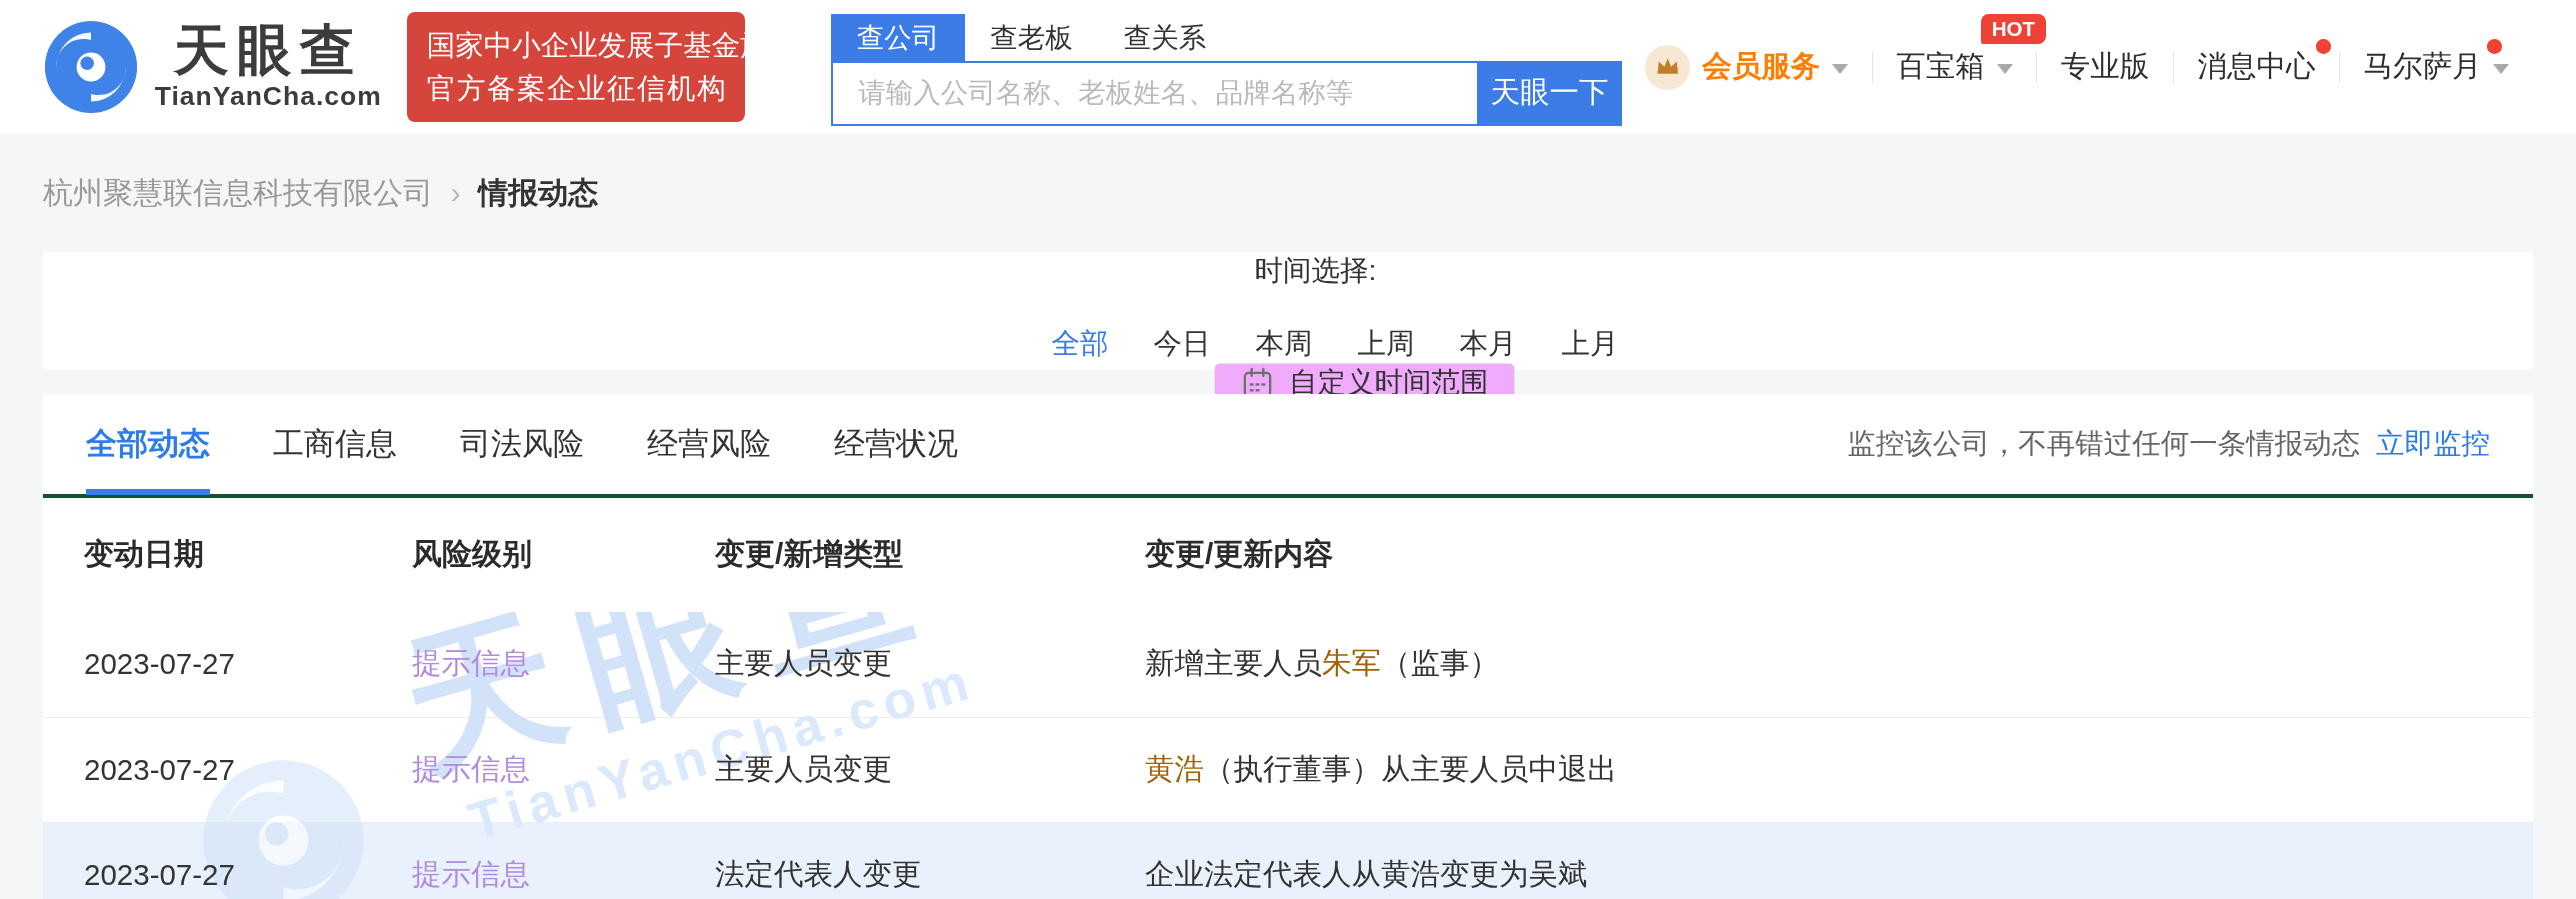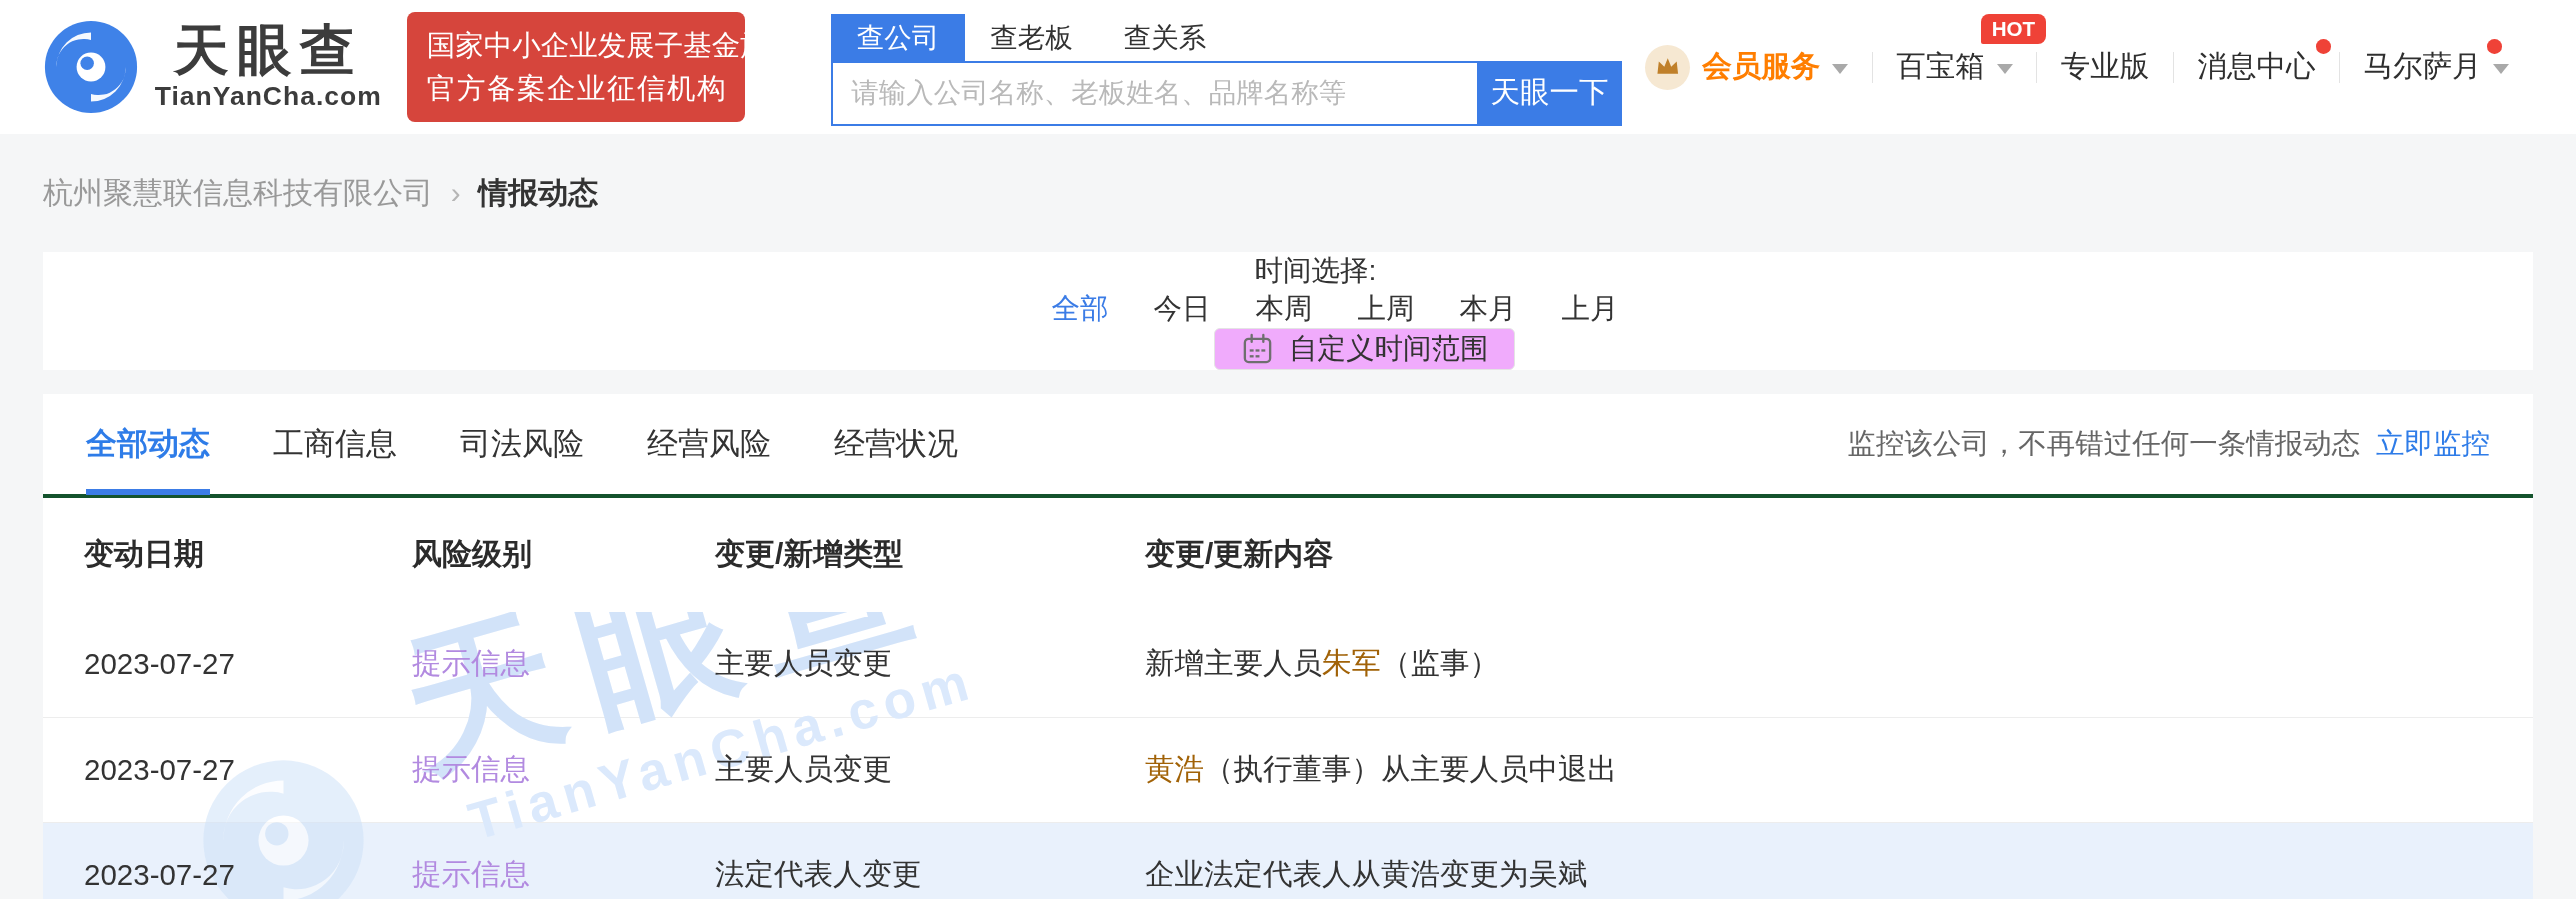--- a/index.html
+++ b/index.html
@@ -25,21 +25,21 @@
   .gov-badge .l1 { font-size:28.5px; line-height:43px; white-space:nowrap; }
   .gov-badge .l2 { font-size:28.5px; line-height:43px; white-space:nowrap; text-align:justify; text-align-last:justify; }
   
   .search-block { margin-left:86px; width:868px; align-self:flex-start; margin-top:13.7px; }
   .search-tabs { display:flex; align-items:flex-start; height:47px; }
   .search-tab { font-size:27.5px; color:#333; padding:0 25.5px; height:47px; line-height:47px; cursor:pointer; }
   .search-tab.active { background:#3b7ce6; color:#fff; }
   .search-row { display:flex; height:65px; }
   .search-input {
     flex:1; border:2px solid #3b7ce6; border-right:none; outline:none;
-    font-size:27.5px; padding:0 18px; color:#333;
+    font-size:27.5px; padding:0 25px; color:#333;
     font-family:"Liberation Sans","DejaVu Sans",sans-serif;
   }
   .search-input::placeholder { color:#b9b9b9; }
   .search-btn {
     width:145px; background:#3b7ce6; color:#fff; font-size:29.5px;
     border:none; cursor:pointer; font-family:inherit;
   }
   
   .nav { margin-left:auto; display:flex; align-items:center; font-size:29.5px; color:#2f2f2f; }
   .nav-item { display:flex; align-items:center; position:relative; cursor:pointer; padding:0 23.6px; white-space:nowrap; }
@@ -59,21 +59,21 @@
   .red-dot.with-caret { right:31px; }
   
   .breadcrumb { height:118px; display:flex; align-items:center; padding:0 43px; font-size:30px; }
   .bc-company { color:#999; cursor:pointer; }
   .bc-sep { color:#b5b5b5; margin:0 17.7px; font-size:29.5px; }
   .bc-current { color:#333; font-weight:600; }
   
   .card { background:#fff; margin:0 43px; }
   .time-card { height:118px; display:flex; align-items:center; padding-left:94px;flex-direction:column; }
   .time-label { font-size:28.5px; color:#333; margin-right:39px; }
-  .time-options { display:flex; align-items:center; gap:45px; }
+  .time-options { display:flex; align-items:center; gap:45px;margin-top:35px; }
   .time-option { font-size:28.5px; color:#333; cursor:pointer; }
   .time-option.active { color:#3b7ce6; }
   .custom-range-btn {
     margin-left:59px; height:63px; display:flex; align-items:center; gap:13.7px;
     border:1px solid #e4e4e4; border-radius:5.9px; padding:0 25.5px; cursor:pointer; background:#f0abfc;
     font-size:28.5px; color:#333; font-family:inherit;
   }
   
   .main-card { margin-top:23.6px; position:relative; min-height:589px; }
   .tabs-row {

